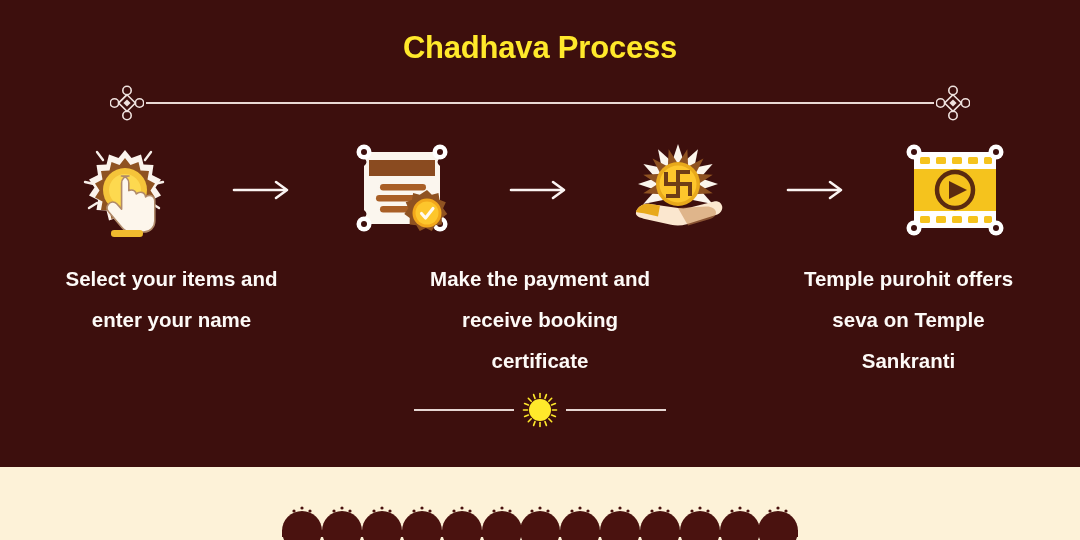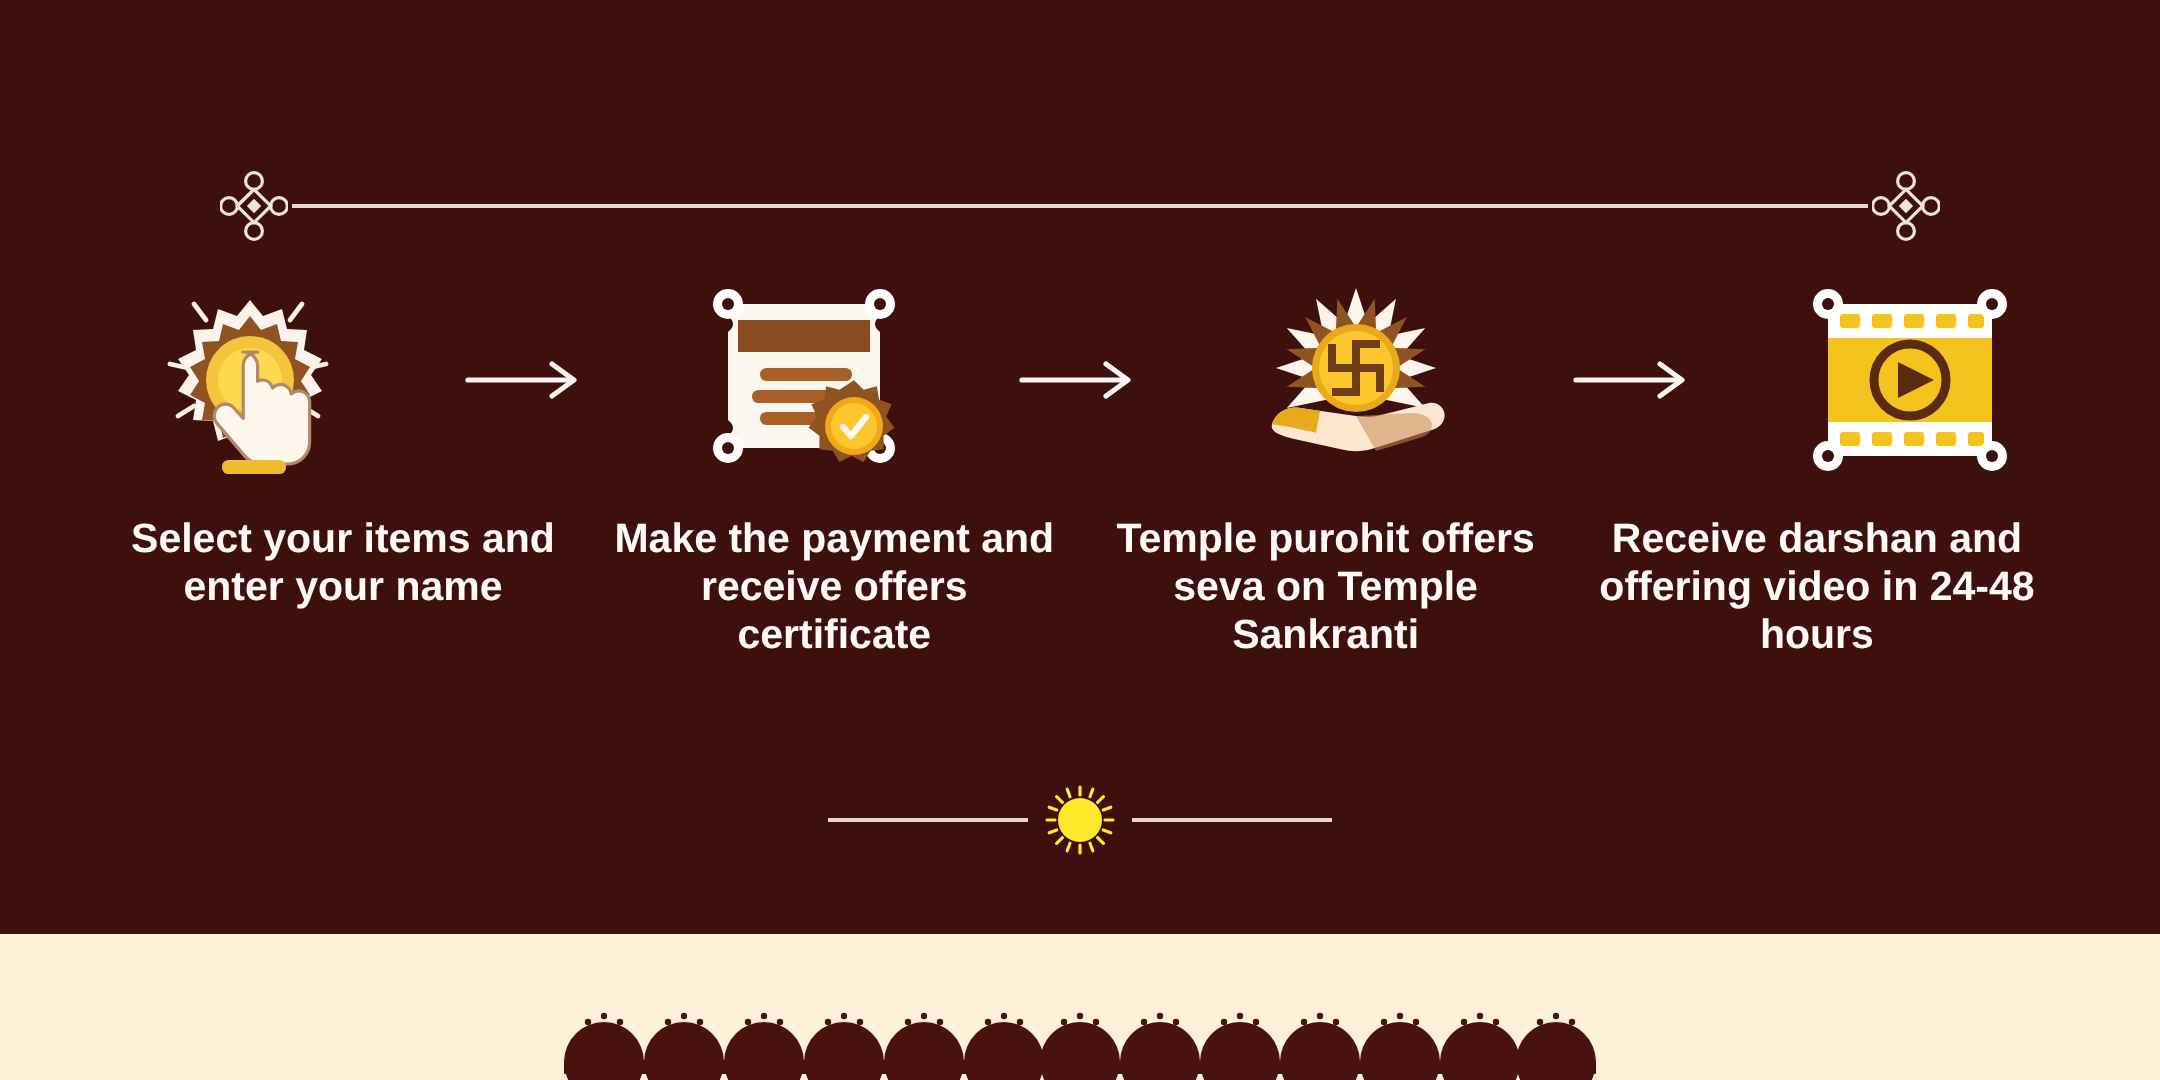--- a/index.html
+++ b/index.html
@@ -107,21 +107,21 @@
     width: 970px;
     display: flex;
     justify-content: space-between;
   }
   .caption {
     width: 233px;
     text-align: center;
     color: #fdfaf7;
     font-size: 20.5px;
     font-weight: bold;
-    line-height: 24px;
+    line-height: 41px;
   }
 
   
   .sun-divider {
     position: absolute;
     left: 395px;
     top: 392px;
     width: 290px;
     height: 36px;
     display: flex;
@@ -150,20 +150,21 @@
   }
 </style>
 </head>
 <body>
 
 <div class="stage">
 
   <div class="maroon-panel"></div>
   <div class="cream-panel"></div>
 
+  <div class="title">Chadhava Process</div>
 
   <div class="ornament-row">
     <svg class="knot" viewBox="0 0 34 36">
       <g fill="none" stroke="#efe2de" stroke-width="1.6">
         <circle cx="17" cy="5.5" r="4.2"></circle>
         <circle cx="17" cy="30.5" r="4.2"></circle>
         <circle cx="4.5" cy="18" r="4.2"></circle>
         <circle cx="29.5" cy="18" r="4.2"></circle>
         <path d="M17 9.7 L25.4 18 L17 26.3 L8.6 18 Z"></path>
         <path d="M8.6 18 L17 9.7"></path>
@@ -382,23 +383,22 @@
 
         <circle cx="52" cy="48" r="18" fill="none" stroke="#5b2b10" stroke-width="4.5"></circle>
         <path d="M46 39 L64 48 L46 57 Z" fill="#5b2b10"></path>
       </svg>
     </div>
 
   </div>
 
   <div class="captions">
     <div class="caption">Select your items and enter your name</div>
-    <div class="caption">Make the payment and receive offers certificate</div>
+    <div class="caption">Make the payment and receive booking certificate</div>
     <div class="caption">Temple purohit offers seva on Temple Sankranti</div>
-    <div class="caption">Receive darshan and offering video in 24-48 hours</div>
   </div>
 
   <div class="sun-divider">
     <div class="sd-line"></div>
     <svg class="sd-sun" viewBox="0 0 36 36">
       <g stroke="#ffe92b" stroke-width="1.6" stroke-linecap="round">
         <line x1="18" y1="1.5" x2="18" y2="5.5"></line>
         <line x1="18" y1="30.5" x2="18" y2="34.5"></line>
         <line x1="1.5" y1="18" x2="5.5" y2="18"></line>
         <line x1="30.5" y1="18" x2="34.5" y2="18"></line>

